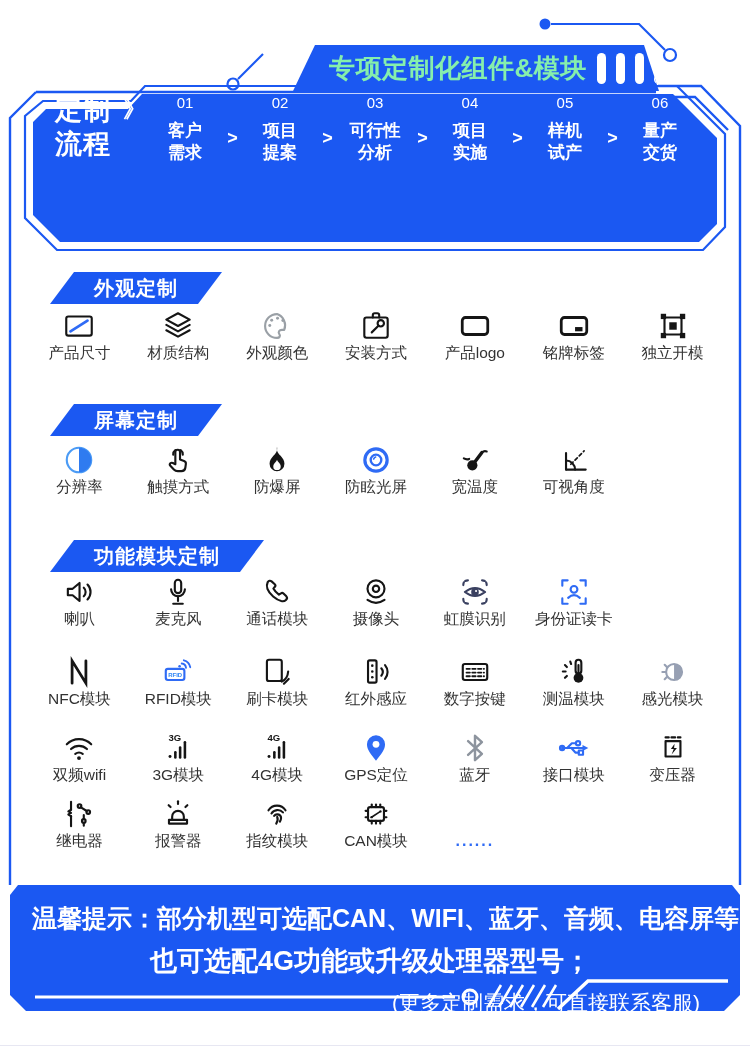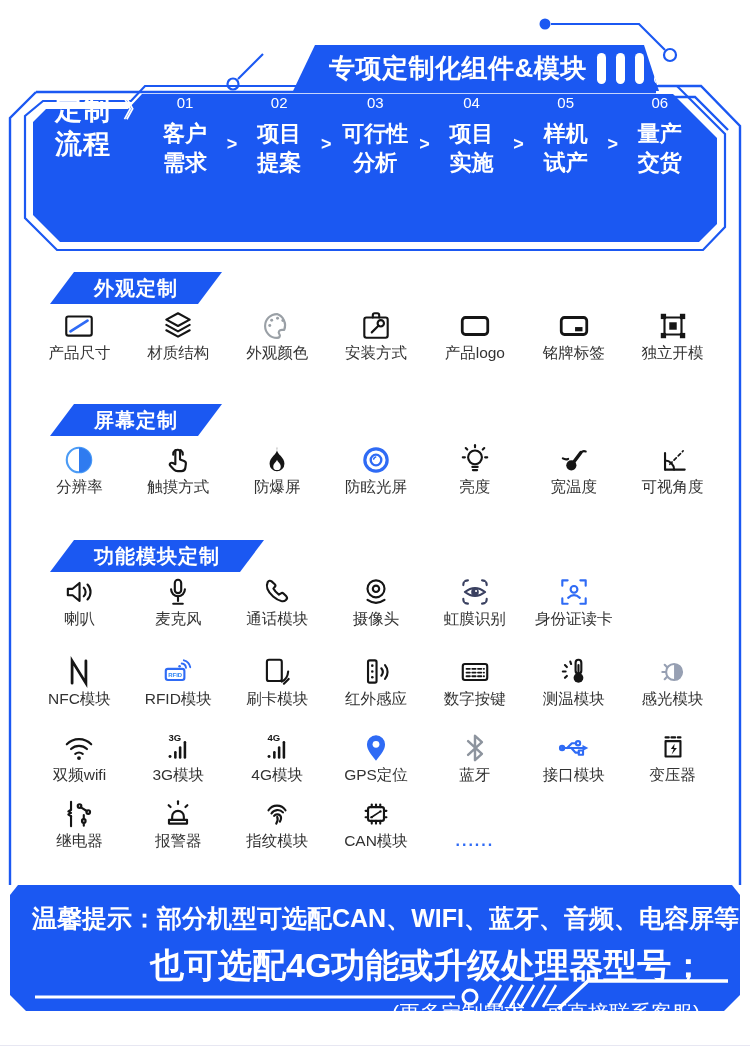--- a/index.html
+++ b/index.html
@@ -3,32 +3,32 @@
 <meta charset="utf-8">
 <style>
   html,body{margin:0;padding:0;background:#fff;}
   .page{position:relative;width:750px;height:1051px;background:#fff;overflow:hidden;
         font-family:"Liberation Sans",sans-serif;color:#333;}
   .decor{position:absolute;inset:0;z-index:0;pointer-events:none;}
   
   .hdr{position:absolute;top:45px;left:293px;width:366px;height:46px;background:#1B58F2;z-index:2;
        clip-path:polygon(22px 0,calc(100% - 15px) 0,100% 100%,0 100%);
        display:flex;align-items:center;justify-content:space-between;padding:0 24px 0 36px;box-sizing:border-box;}
-  .hdr-title{color:#ffffff;font-size:26px;font-weight:700;letter-spacing:.5px;white-space:nowrap;}
+  .hdr-title{color:#86efac;font-size:26px;font-weight:700;letter-spacing:.5px;white-space:nowrap;}
   .bars{display:flex;}
   .bar{width:9px;height:31px;background:#fff;border-radius:4.5px;margin-left:10px;}
   
   .proc{position:absolute;left:33px;top:94px;width:684px;height:148px;z-index:2;
         display:flex;align-items:flex-start;padding:0 26px 0 22px;box-sizing:border-box;color:#fff;}
   .proc-title{font-size:27px;font-weight:700;line-height:1.25;letter-spacing:1px;white-space:nowrap;}
   .proc-chev{font-size:23px;font-weight:700;margin:0 8px 0 12px;}
   .steps{flex:1;display:flex;align-items:center;justify-content:space-between;}
   .step{text-align:center;min-width:62px;}
   .step .num{font-size:15px;margin-bottom:9px;}
-  .step .ln{font-size:22px;font-weight:700;line-height:1.3;white-space:nowrap;}
+  .step .ln{font-size:17px;font-weight:700;line-height:1.3;white-space:nowrap;}
   .sep{font-size:18px;font-weight:700;margin:18px 2px 0 2px;}
   
   .secbn{position:absolute;left:50px;height:32px;background:#1B58F2;color:#fff;z-index:2;
          font-size:20px;font-weight:700;display:flex;align-items:center;justify-content:center;
          padding:0 44px;clip-path:polygon(24px 0,100% 0,calc(100% - 24px) 100%,0 100%);white-space:nowrap;letter-spacing:1px;}
   
   .grid{position:absolute;left:30px;width:692px;display:grid;grid-template-columns:repeat(7,1fr);z-index:2;}
   .c{display:flex;flex-direction:column;align-items:center;justify-content:flex-end;height:64px;}
   .lb{font-size:15.5px;color:#333;white-space:nowrap;}
   svg.ic{width:34px;height:34px;stroke:#151515;stroke-width:2;fill:none;stroke-linecap:round;stroke-linejoin:round;}
@@ -38,21 +38,21 @@
   .nav{stroke:#3A4060;} .nf{fill:#3A4060;stroke:none;}
   .pal{stroke:#9AA0A6;} .pf{fill:#9AA0A6;stroke:none;}
   .tt{font:700 9px "Liberation Sans",sans-serif;fill:#151515;stroke:none;}
   .rt{font:700 5.6px "Liberation Sans",sans-serif;fill:#2F86F6;stroke:none;}
   .dots{font-size:16px;font-weight:700;color:#2F6BF5;letter-spacing:2px;padding-bottom:2px;}
   
   .ftr{position:absolute;left:10px;top:885px;width:730px;height:126px;background:#1B58F2;z-index:2;color:#fff;
        clip-path:polygon(8px 0,calc(100% - 8px) 0,100% 10px,100% calc(100% - 16px),calc(100% - 16px) 100%,16px 100%,0 calc(100% - 16px),0 10px);
        box-sizing:border-box;}
   .ftr-l1{font-size:25px;font-weight:700;padding:17px 0 0 22px;white-space:nowrap;}
-  .ftr-l2{font-size:34px;font-weight:700;padding:8px 0 0 140px;white-space:nowrap;}
+  .ftr-l2{font-size:27px;font-weight:700;padding:8px 0 0 140px;white-space:nowrap;}
   .ftr-note{font-size:21px;text-align:right;padding:10px 40px 0 0;white-space:nowrap;}
   .ftr svg{position:absolute;left:0;top:0;pointer-events:none;}
   .endline{position:absolute;left:0;top:1045px;width:750px;height:1px;background:#e7e7f2;z-index:1;}
 </style>
 </head>
 <body>
 
 <div class="page">
 
   <svg class="decor" width="750" height="1051" viewBox="0 0 750 1051">
@@ -216,33 +216,20 @@
     <div class="c">
       <svg class="ic" viewBox="0 0 32 32">
           <circle cx="16" cy="16" r="10.5" class="blu" stroke-width="3"></circle>
           <circle cx="16" cy="16" r="5" class="blu" stroke-width="2.2"></circle>
           <path d="M13.8 15 a3.2 3.2 0 0 1 1.8 -1.8" class="blu" stroke-width="1.6"></path>
         </svg>
       <span class="lb">防眩光屏</span>
       </div>
     <div class="c">
       <svg class="ic" viewBox="0 0 32 32">
-          <circle cx="16" cy="13.5" r="6.5"></circle>
-          <path d="M13.5 22.5 h5"></path>
-          <path d="M14 25.5 h4"></path>
-          <path d="M16 4 V2"></path>
-          <path d="M6.5 13.5 H4.5"></path>
-          <path d="M27.5 13.5 H25.5"></path>
-          <path d="M8.7 6.2 L7.3 4.8"></path>
-          <path d="M23.3 6.2 L24.7 4.8"></path>
-        </svg>
-      <span class="lb">亮度</span>
-      </div>
-    <div class="c">
-      <svg class="ic" viewBox="0 0 32 32">
           <circle cx="13.5" cy="21" r="4.8" class="fil"></circle>
           <path d="M13.5 21 L22.5 9" stroke-width="3.2"></path>
           <path d="M22.5 9 q2 -2 4.5 -1"></path>
           <path d="M5.5 14.5 q2.5 1.5 5 .5"></path>
         </svg>
       <span class="lb">宽温度</span>
       </div>
     <div class="c">
       <svg class="ic" viewBox="0 0 32 32">
           <path d="M8.5 9.5 V25"></path>

